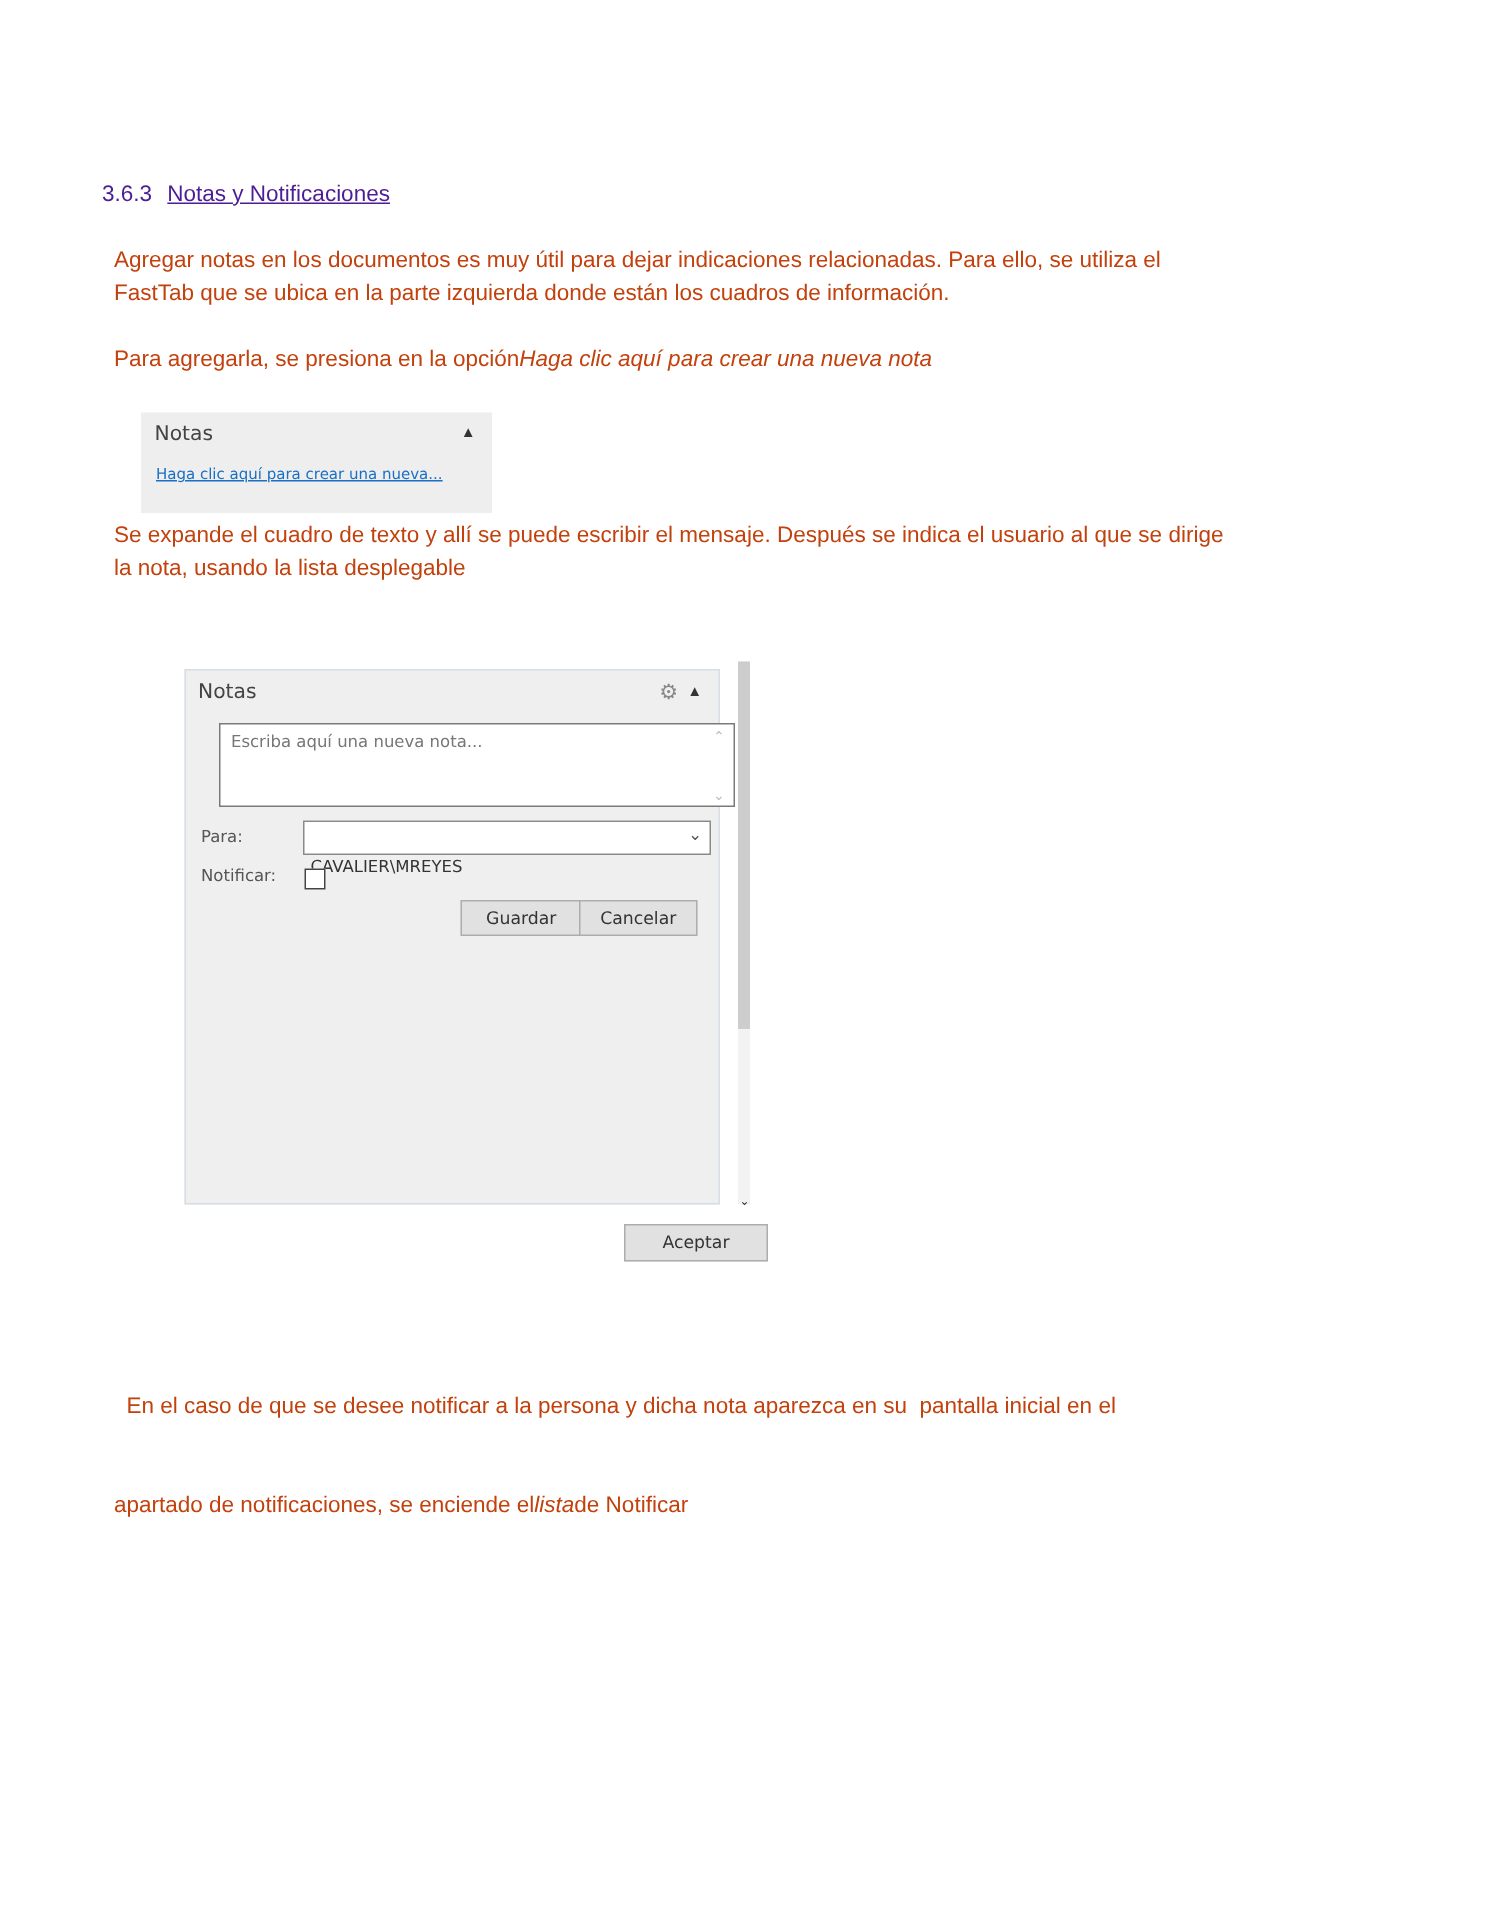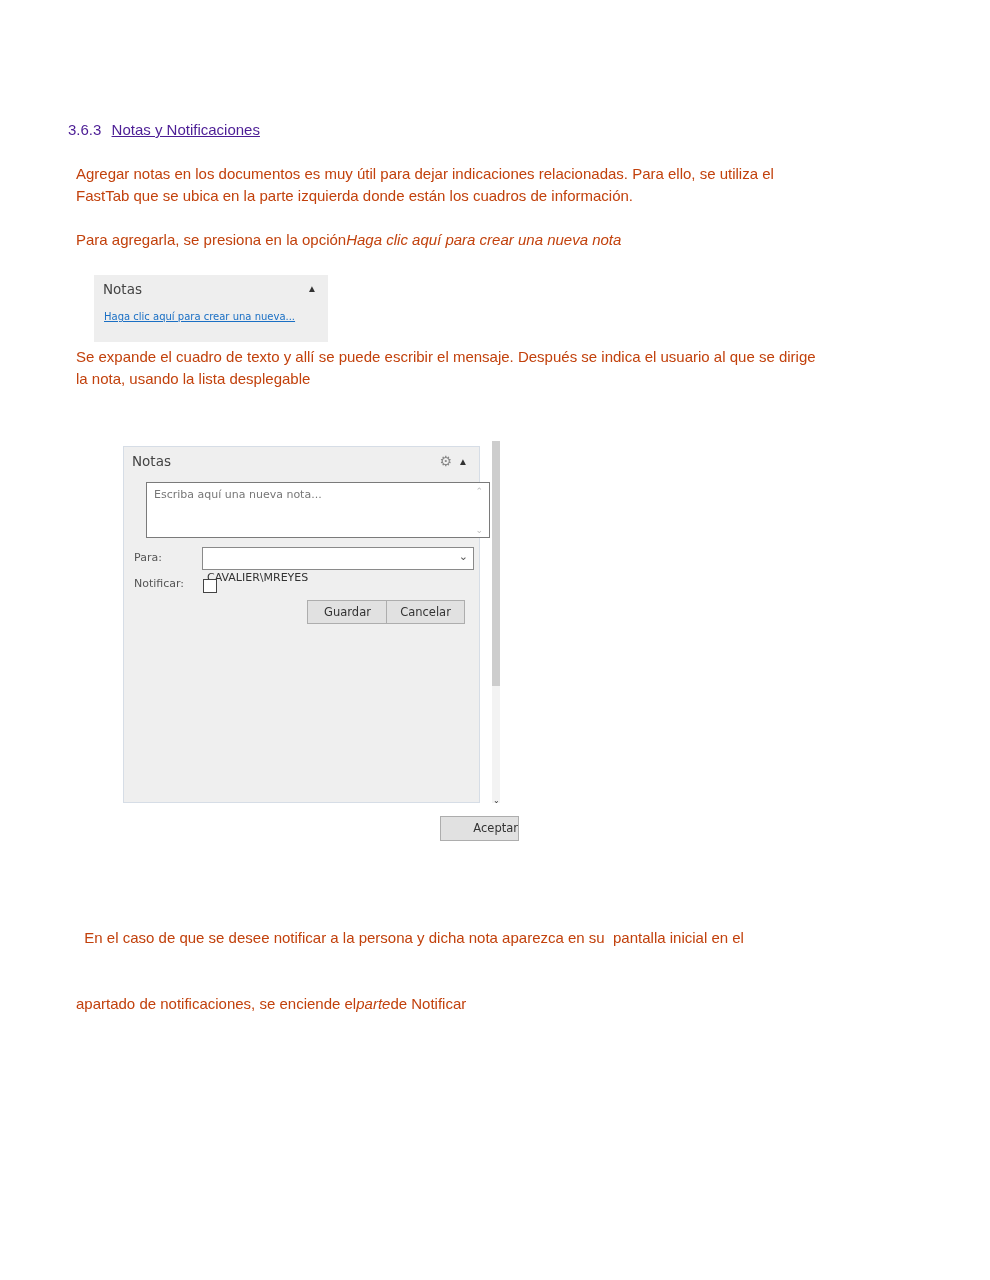--- a/index.html
+++ b/index.html
@@ -90,18 +90,18 @@
 
   <div class="btn" style="left:183px; top:153px; width:81px; height:24px;">Guardar</div>
   <div class="btn" style="left:262px; top:153px; width:79px; height:24px;">Cancelar</div>
 </div>
 
 <div class="abs scrollbar">
   <div class="thumb"></div>
   <span class="arr">⌄</span>
 </div>
 
-<div class="btn" style="left:440px; top:816px; width:79px; height:25px;text-align:right;">Aceptar</div>
+<div class="btn" style="left:416px; top:816px; width:96px; height:25px;">Aceptar</div>
 
 <div class="abs para" style="top:883px; white-space: pre;">
   <div>  En el caso de que se desee notificar a la persona y dicha nota aparezca en su  pantalla inicial en el</div>
-  <div><span>apartado de notificaciones, se enciende el</span><i>parte</i><span>de Notificar</span></div>
+  <div><span>apartado de notificaciones, se enciende el</span><i>lista</i><span>de Notificar</span></div>
 </div>
 
 </body></html>

